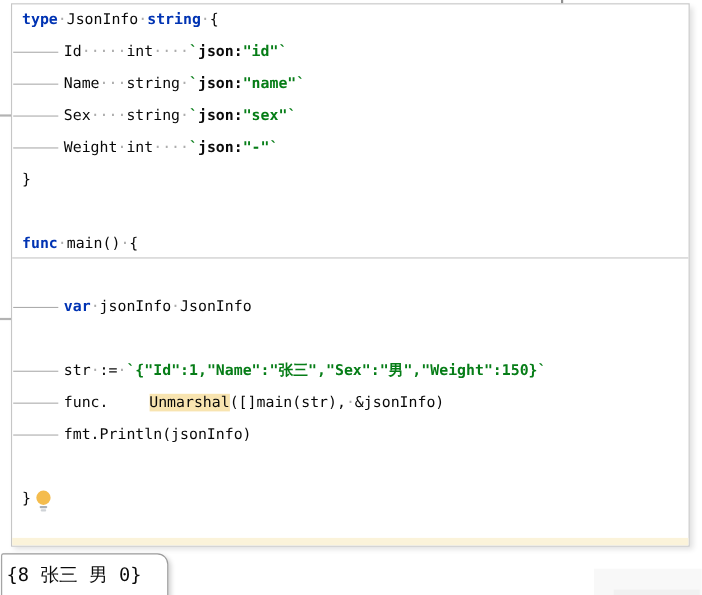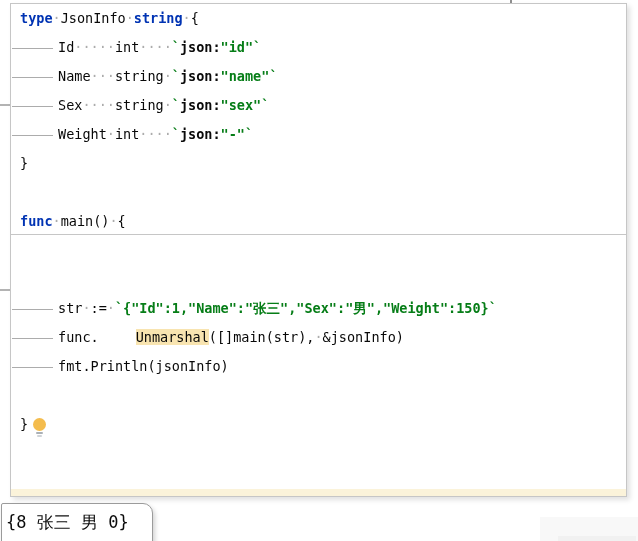--- a/index.html
+++ b/index.html
@@ -76,20 +76,21 @@
     <div class="code-area" id="code-lines">
         <div class="line"><span class="tok-kw">type</span><span class="tok-ws">·</span><span class="tok-pl">JsonInfo</span><span class="tok-ws">·</span><span class="tok-kw">string</span><span class="tok-ws">·</span><span class="tok-pl">{</span></div>
         <div class="line ind"><span class="tab-mark"></span><span class="tok-pl">Id</span><span class="tok-ws">·····</span><span class="tok-pl">int</span><span class="tok-ws">····</span><span class="tok-st">`</span><span class="tok-tk">json:</span><span class="tok-st">"id"</span><span class="tok-st">`</span></div>
         <div class="line ind"><span class="tab-mark"></span><span class="tok-pl">Name</span><span class="tok-ws">···</span><span class="tok-pl">string</span><span class="tok-ws">·</span><span class="tok-st">`</span><span class="tok-tk">json:</span><span class="tok-st">"name"</span><span class="tok-st">`</span></div>
         <div class="line ind"><span class="tab-mark"></span><span class="tok-pl">Sex</span><span class="tok-ws">····</span><span class="tok-pl">string</span><span class="tok-ws">·</span><span class="tok-st">`</span><span class="tok-tk">json:</span><span class="tok-st">"sex"</span><span class="tok-st">`</span></div>
         <div class="line ind"><span class="tab-mark"></span><span class="tok-pl">Weight</span><span class="tok-ws">·</span><span class="tok-pl">int</span><span class="tok-ws">····</span><span class="tok-st">`</span><span class="tok-tk">json:</span><span class="tok-st">"-"</span><span class="tok-st">`</span></div>
         <div class="line"><span class="tok-pl">}</span></div>
         <div class="line"></div>
         <div class="line"><span class="tok-kw">func</span><span class="tok-ws">·</span><span class="tok-pl">main()</span><span class="tok-ws">·</span><span class="tok-pl">{</span></div>
         <div class="line"></div>
+        <div class="line ind"><span class="tab-mark"></span><span class="tok-kw">var</span><span class="tok-ws">·</span><span class="tok-pl">jsonInfo</span><span class="tok-ws">·</span><span class="tok-pl">JsonInfo</span></div>
         <div class="line"></div>
         <div class="line ind"><span class="tab-mark"></span><span class="tok-pl">str</span><span class="tok-ws">·</span><span class="tok-pl">:=</span><span class="tok-ws">·</span><span class="tok-st">`{"Id":1,"Name":"张三","Sex":"男","Weight":150}`</span></div>
         <div class="line ind"><span class="tab-mark"></span><span class="tok-pl">func.</span><span class="tok-hl">Unmarshal</span><span class="tok-pl">([]main(str),</span><span class="tok-ws">·</span><span class="tok-pl">&amp;jsonInfo)</span></div>
         <div class="line ind"><span class="tab-mark"></span><span class="tok-pl">fmt.Println(jsonInfo)</span></div>
         <div class="line"></div>
         <div class="line"><span class="tok-pl">}</span><span class="bulb"></span></div>
       </div>
     <div class="seam"></div>
     <div class="caret-strip"></div>
   </div>

